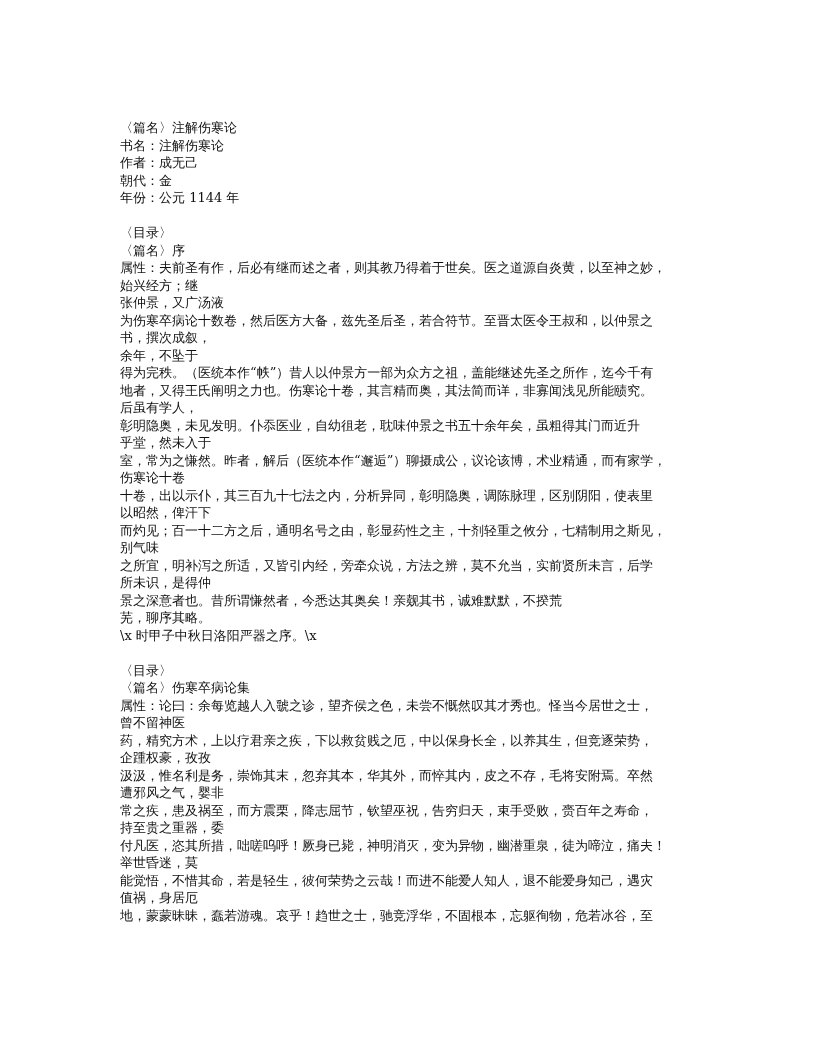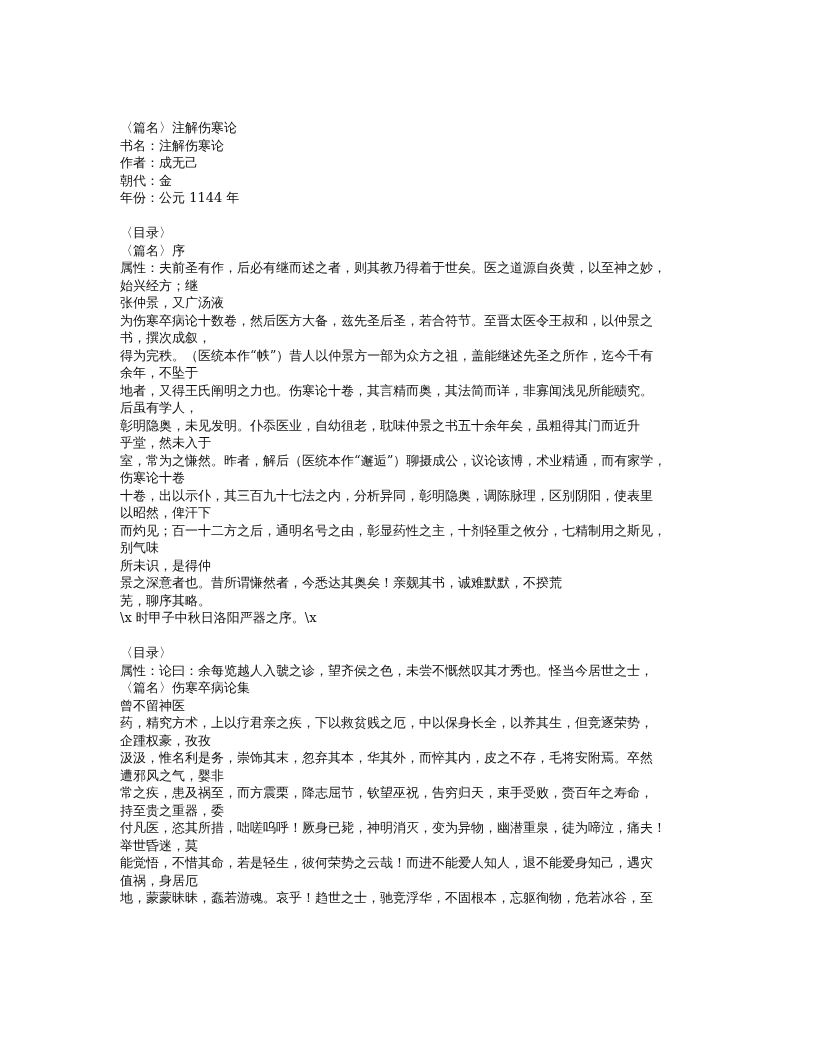--- a/index.html
+++ b/index.html
@@ -46,41 +46,42 @@
   <span class="line">年份：公元 1144 年</span>
   <span class="blank"></span>
 
   <span class="line">〈目录〉</span>
   <span class="line">〈篇名〉序</span>
   <span class="line">属性：夫前圣有作，后必有继而述之者，则其教乃得着于世矣。医之道源自炎黄，以至神之妙，</span>
   <span class="line">始兴经方；继</span>
   <span class="line">张仲景，又广汤液</span>
   <span class="line">为伤寒卒病论十数卷，然后医方大备，兹先圣后圣，若合符节。至晋太医令王叔和，以仲景之</span>
   <span class="line">书，撰次成叙，</span>
+  <span class="line">余年，不坠于</span>
   <span class="line">得为完秩。（医统本作“帙”）昔人以仲景方一部为众方之祖，盖能继述先圣之所作，迄今千有</span>
-  <span class="line">余年，不坠于</span>
   <span class="line">地者，又得王氏阐明之力也。伤寒论十卷，其言精而奥，其法简而详，非寡闻浅见所能赜究。</span>
   <span class="line">后虽有学人，</span>
   <span class="line">彰明隐奥，未见发明。仆忝医业，自幼徂老，耽味仲景之书五十余年矣，虽粗得其门而近升</span>
   <span class="line">乎堂，然未入于</span>
   <span class="line">室，常为之慊然。昨者，解后（医统本作“邂逅”）聊摄成公，议论该博，术业精通，而有家学，</span>
   <span class="line">伤寒论十卷</span>
   <span class="line">十卷，出以示仆，其三百九十七法之内，分析异同，彰明隐奥，调陈脉理，区别阴阳，使表里</span>
   <span class="line">以昭然，俾汗下</span>
   <span class="line">而灼见；百一十二方之后，通明名号之由，彰显药性之主，十剂轻重之攸分，七精制用之斯见，</span>
   <span class="line">别气味</span>
+  <span class="line">之所宜，明补泻之所适，又皆引内经，旁牵众说，方法之辨，莫不允当，实前贤所未言，后学</span>
   <span class="line">所未识，是得仲</span>
   <span class="line">景之深意者也。昔所谓慊然者，今悉达其奥矣！亲觌其书，诚难默默，不揆荒</span>
   <span class="line">芜，聊序其略。</span>
   <span class="line">\x 时甲子中秋日洛阳严器之序。\x</span>
   <span class="blank"></span>
 
   <span class="line">〈目录〉</span>
+  <span class="line">〈篇名〉伤寒卒病论集</span>
   <span class="line">属性：论曰：余每览越人入虢之诊，望齐侯之色，未尝不慨然叹其才秀也。怪当今居世之士，</span>
-  <span class="line">〈篇名〉伤寒卒病论集</span>
   <span class="line">曾不留神医</span>
   <span class="line">药，精究方术，上以疗君亲之疾，下以救贫贱之厄，中以保身长全，以养其生，但竞逐荣势，</span>
   <span class="line">企踵权豪，孜孜</span>
   <span class="line">汲汲，惟名利是务，崇饰其末，忽弃其本，华其外，而悴其内，皮之不存，毛将安附焉。卒然</span>
   <span class="line">遭邪风之气，婴非</span>
   <span class="line">常之疾，患及祸至，而方震栗，降志屈节，钦望巫祝，告穷归天，束手受败，赍百年之寿命，</span>
   <span class="line">持至贵之重器，委</span>
   <span class="line">付凡医，恣其所措，咄嗟呜呼！厥身已毙，神明消灭，变为异物，幽潜重泉，徒为啼泣，痛夫！</span>
   <span class="line">举世昏迷，莫</span>
   <span class="line">能觉悟，不惜其命，若是轻生，彼何荣势之云哉！而进不能爱人知人，退不能爱身知己，遇灾</span>

